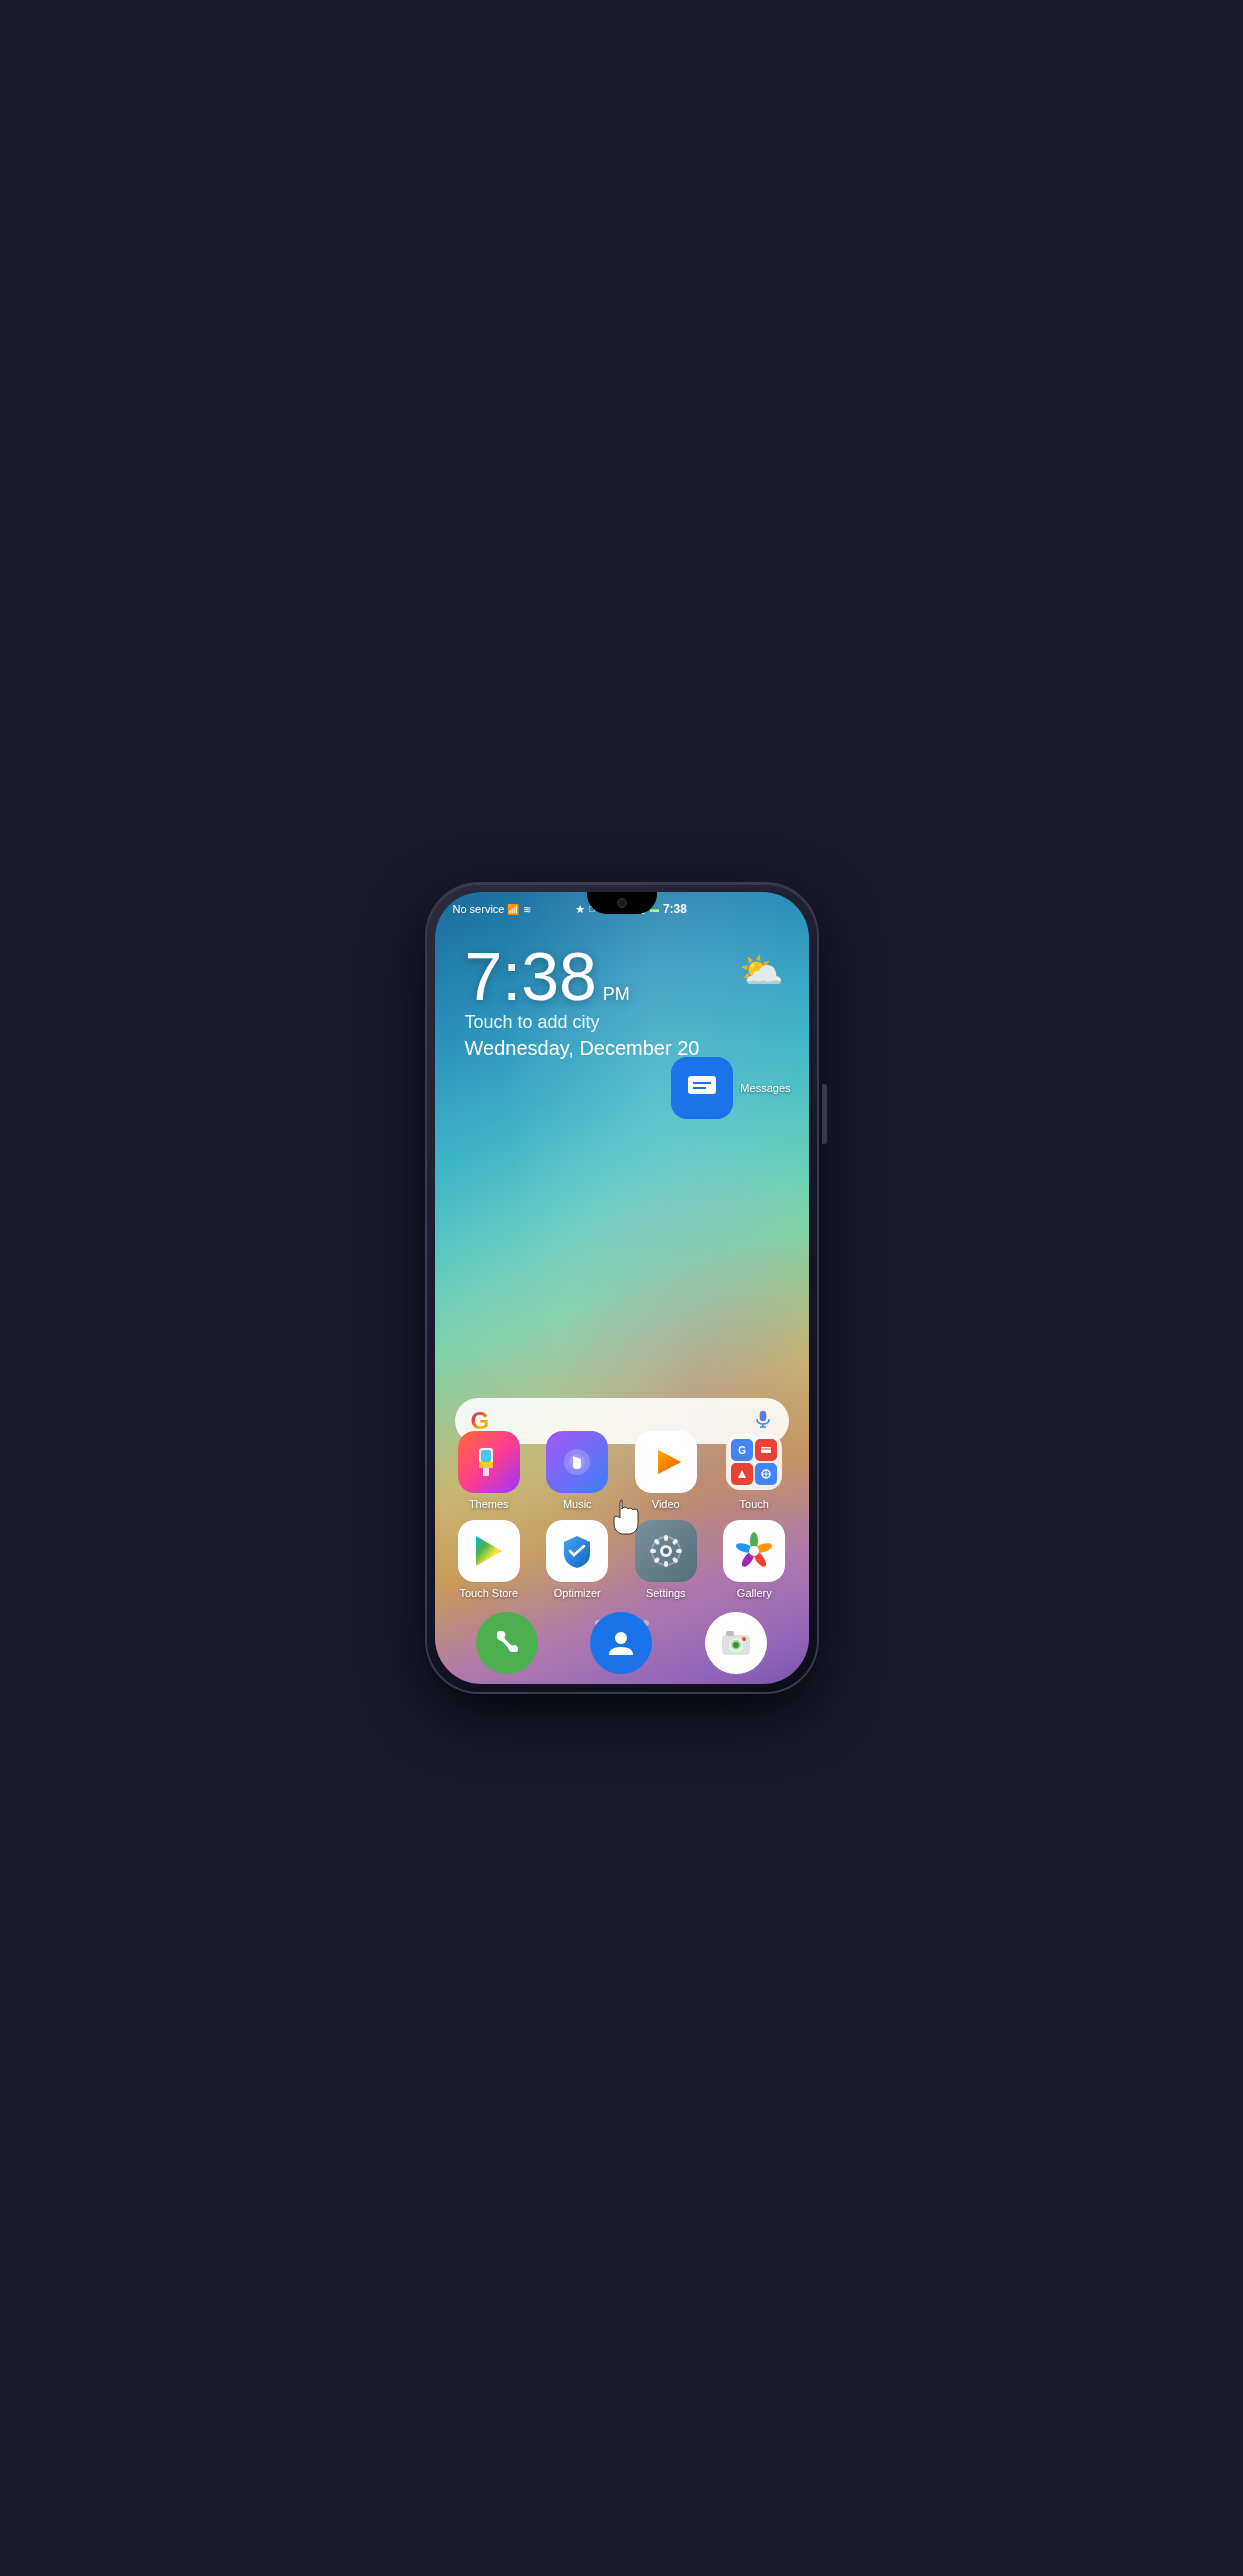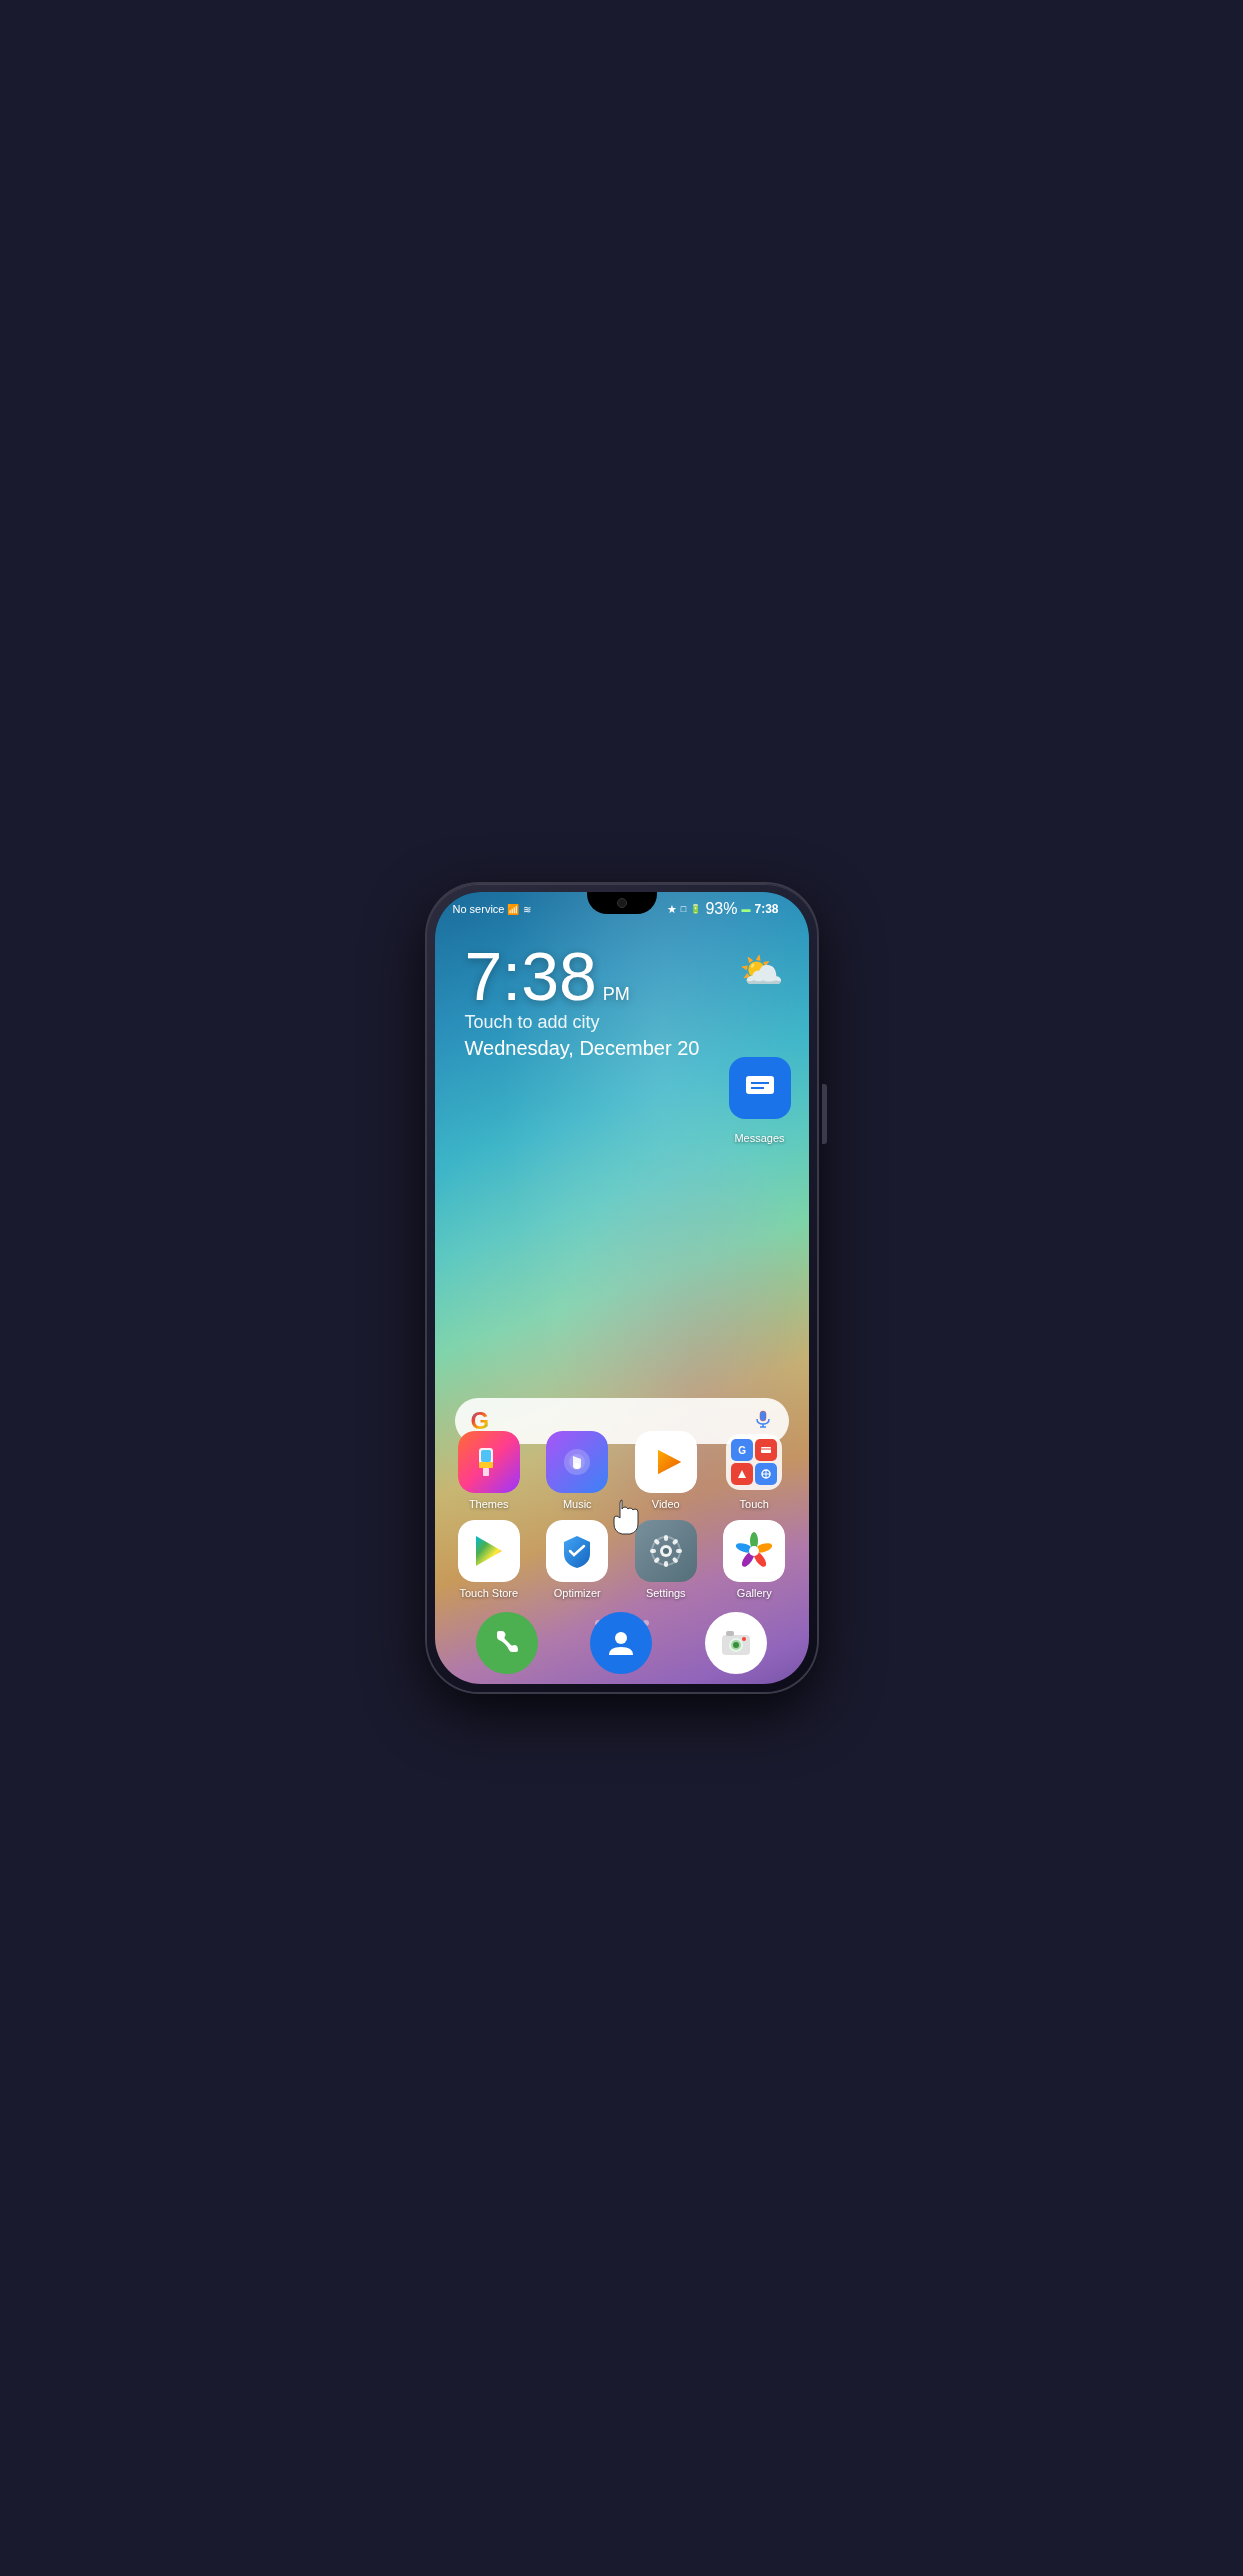--- a/index.html
+++ b/index.html
@@ -65,24 +65,23 @@
         radial-gradient(ellipse at 60% 20%, rgba(255,255,255,0.15) 0%, transparent 50%),
         radial-gradient(ellipse at 30% 60%, rgba(180,210,220,0.2) 0%, transparent 40%),
         radial-gradient(ellipse at 70% 70%, rgba(160,100,180,0.3) 0%, transparent 40%);
       pointer-events: none;
     }
     
     .status-bar {
       position: absolute;
       top: 0;
       left: 0;
-      right: 12px;
+      right: 0;
       height: 28px;
       display: flex;
-      justify-content: space-between;
       align-items: center;
       padding: 6px 18px 0;
       z-index: 50;
       color: white;
       font-size: 11px;
       font-weight: 500;
       gap: 44px;
     }
     .status-left {
       display: flex;
@@ -135,23 +134,23 @@
     .weather-icon {
       font-size: 36px;
     }
     
     .messages-icon-area {
       position: absolute;
       top: 165px;
       right: 18px;
       z-index: 10;
       display: flex;
-      flex-direction: column;
-      align-items: center;
-      gap: 13px;
+      flex-direction: row;
+      align-items: center;
+      gap: 7px;
     }
     .app-icon-large {
       width: 62px;
       height: 62px;
       border-radius: 16px;
       display: flex;
       align-items: center;
       justify-content: center;
       font-size: 30px;
     }

